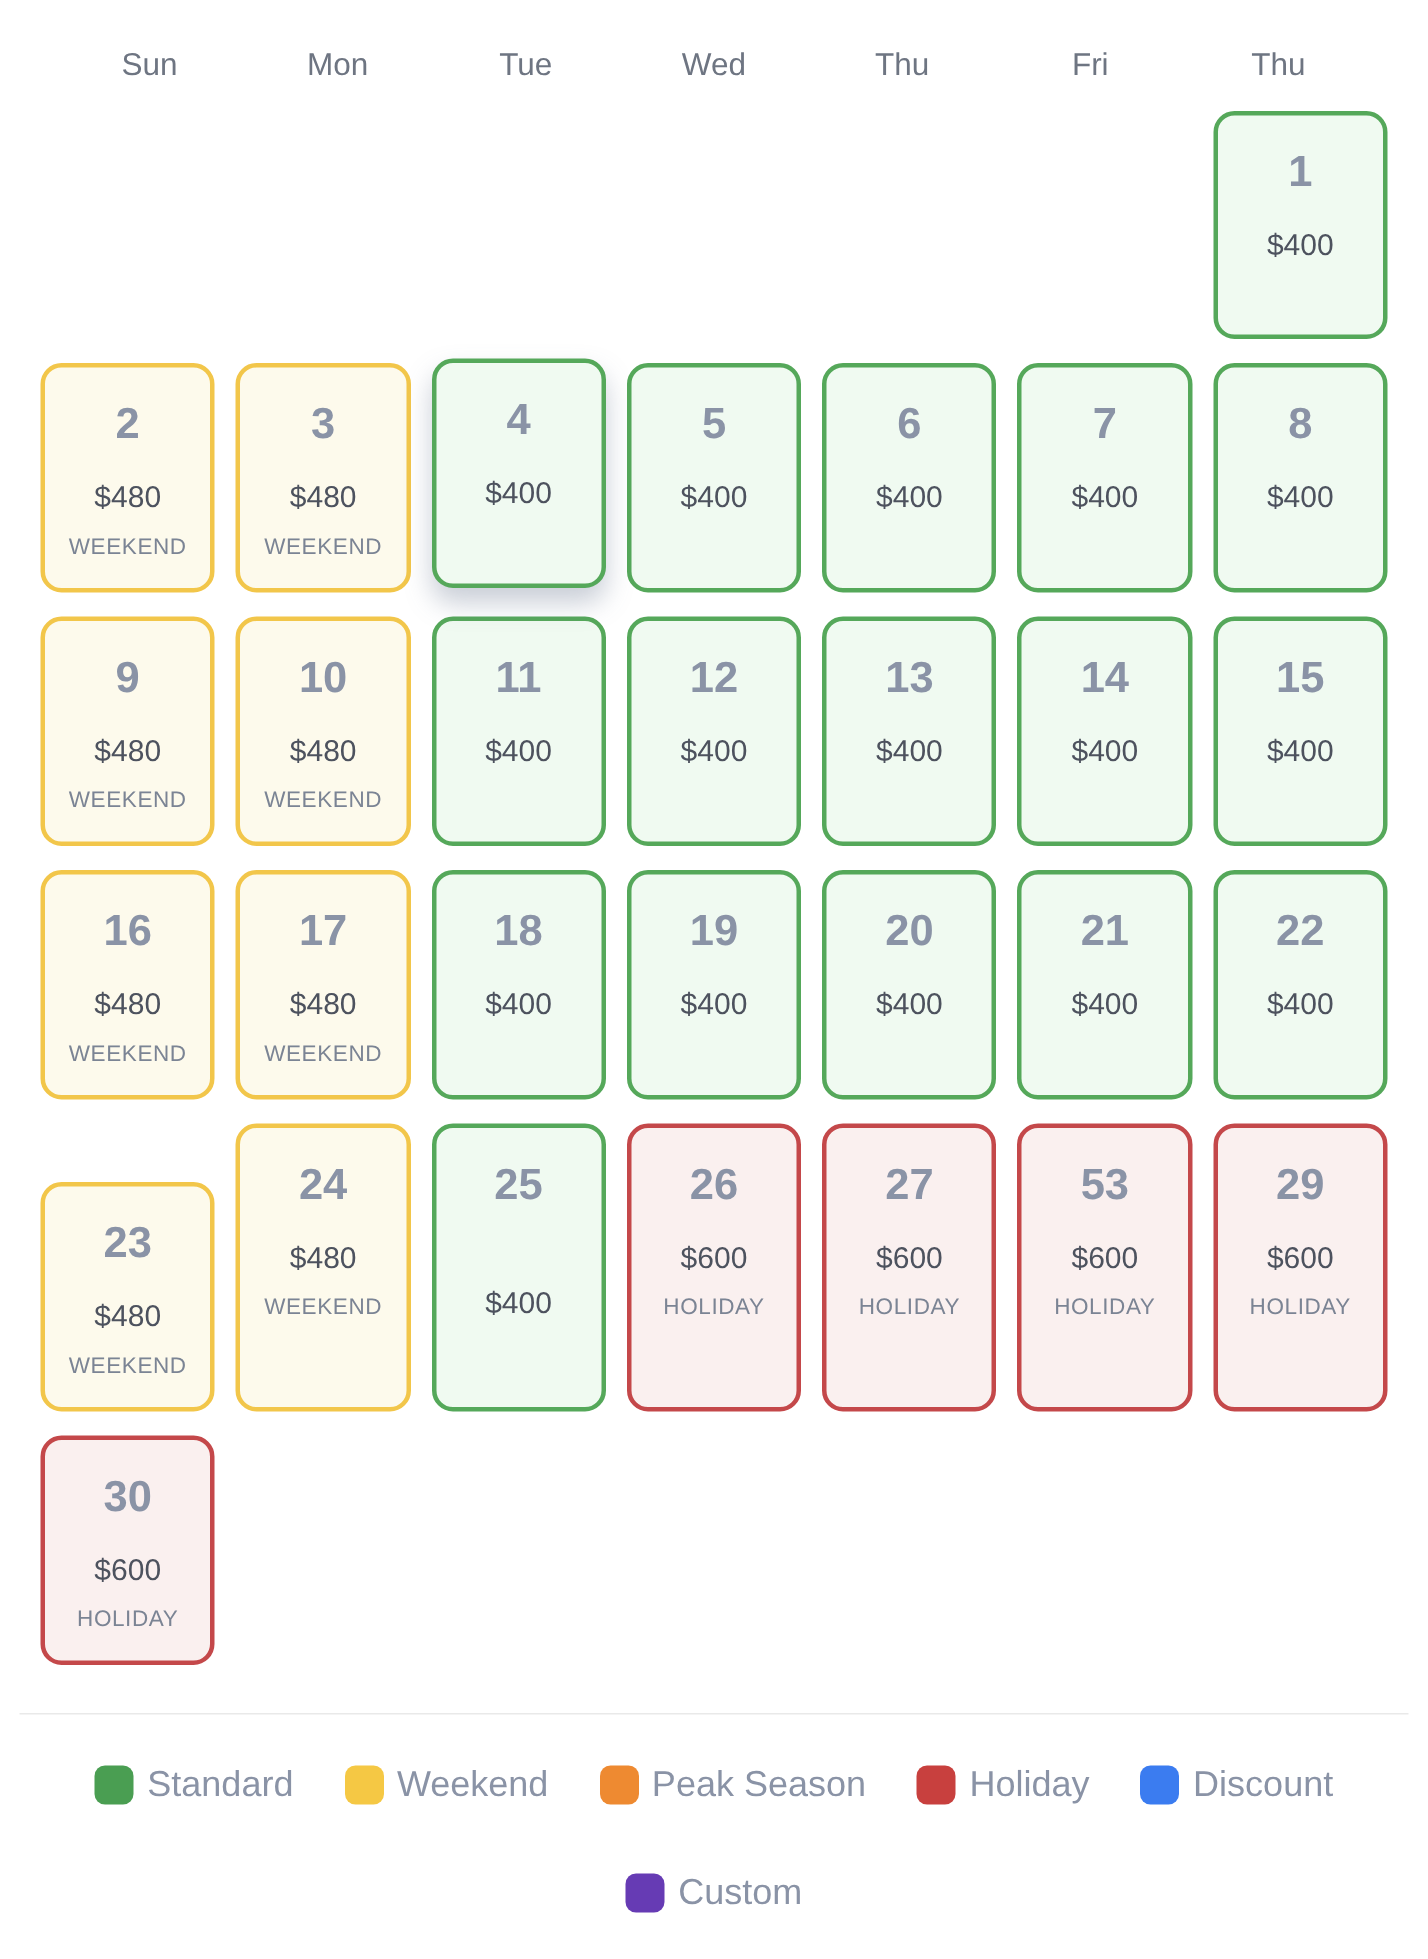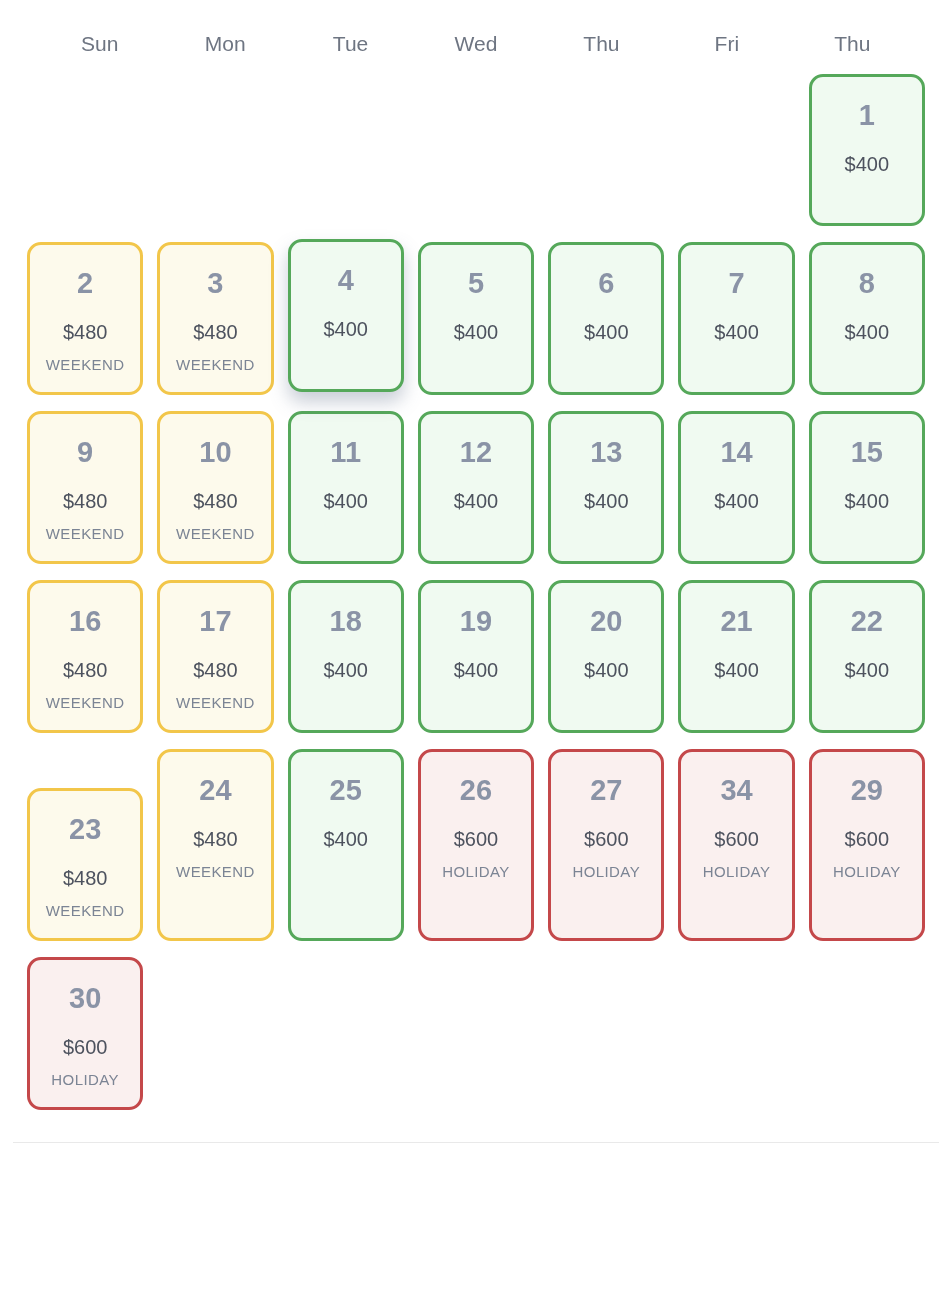--- a/index.html
+++ b/index.html
@@ -230,50 +230,78 @@
       <div class="day-cell" style="grid-area: 5 / 1; border-color: rgb(242, 198, 74); background: rgb(253, 250, 236); margin-top: 39px;">
     <span class="day-number">23</span>
     <span class="day-price">$480</span>
     <span class="day-label">WEEKEND</span>
   </div>
       <div class="day-cell" style="grid-area: 5 / 2; border-color: rgb(242, 198, 74); background: rgb(253, 250, 236);">
     <span class="day-number">24</span>
     <span class="day-price">$480</span>
     <span class="day-label">WEEKEND</span>
   </div>
-      <div class="day-cell" style="grid-area: 5 / 3; border-color: rgb(85, 168, 90); background: rgb(240, 250, 241);">
+      <div class="day-cell" style="grid-area: 5 / 3; border-color: rgb(85, 168, 90); background: rgb(240, 250, 241); gap: 30px;">
     <span class="day-number">25</span>
     <span class="day-price">$400</span>
 
   </div>
       <div class="day-cell" style="grid-area: 5 / 4; border-color: rgb(196, 72, 74); background: rgb(250, 240, 239);">
     <span class="day-number">26</span>
     <span class="day-price">$600</span>
     <span class="day-label">HOLIDAY</span>
   </div>
       <div class="day-cell" style="grid-area: 5 / 5; border-color: rgb(196, 72, 74); background: rgb(250, 240, 239);">
     <span class="day-number">27</span>
     <span class="day-price">$600</span>
     <span class="day-label">HOLIDAY</span>
   </div>
       <div class="day-cell" style="grid-area: 5 / 6; border-color: rgb(196, 72, 74); background: rgb(250, 240, 239);">
-    <span class="day-number">34</span>
+    <span class="day-number">53</span>
     <span class="day-price">$600</span>
     <span class="day-label">HOLIDAY</span>
   </div>
       <div class="day-cell" style="grid-area: 5 / 7; border-color: rgb(196, 72, 74); background: rgb(250, 240, 239);">
     <span class="day-number">29</span>
     <span class="day-price">$600</span>
     <span class="day-label">HOLIDAY</span>
   </div>
       <div class="day-cell" style="grid-area: 6 / 1; border-color: rgb(196, 72, 74); background: rgb(250, 240, 239);">
     <span class="day-number">30</span>
     <span class="day-price">$600</span>
     <span class="day-label">HOLIDAY</span>
   </div>
     </div>
 
   <hr class="divider">
 
   <div class="legend" id="legend">
+      <div class="legend-row">
+        <div class="legend-item">
+    <span class="legend-swatch" style="background: rgb(74, 158, 82);"></span>
+    <span class="legend-label">Standard</span>
+  </div>
+        <div class="legend-item">
+    <span class="legend-swatch" style="background: rgb(245, 200, 68);"></span>
+    <span class="legend-label">Weekend</span>
+  </div>
+        <div class="legend-item">
+    <span class="legend-swatch" style="background: rgb(238, 138, 49);"></span>
+    <span class="legend-label">Peak Season</span>
+  </div>
+        <div class="legend-item">
+    <span class="legend-swatch" style="background: rgb(200, 64, 62);"></span>
+    <span class="legend-label">Holiday</span>
+  </div>
+        <div class="legend-item">
+    <span class="legend-swatch" style="background: rgb(59, 124, 240);"></span>
+    <span class="legend-label">Discount</span>
+  </div>
+      </div>
+      <div class="legend-row">
+        <div class="legend-item">
+    <span class="legend-swatch" style="background: rgb(102, 59, 180);"></span>
+    <span class="legend-label">Custom</span>
+  </div>
+      </div>
     </div>
 
 </div>
 
 </body></html>

